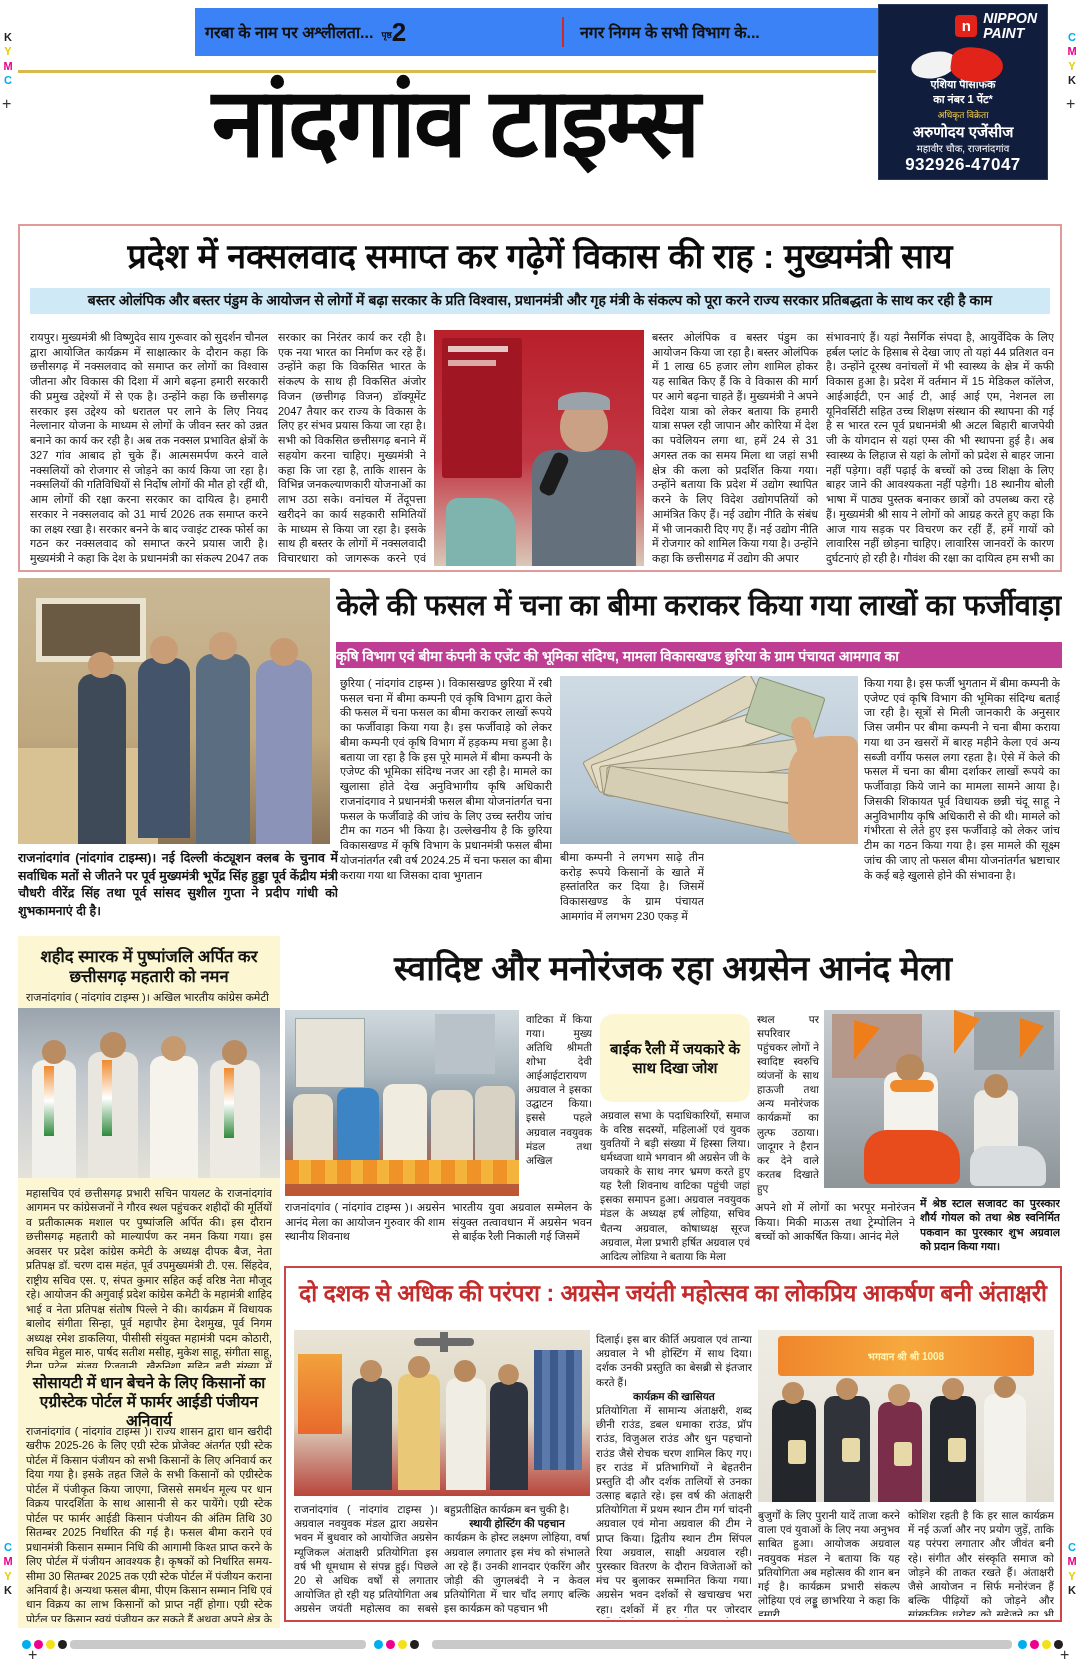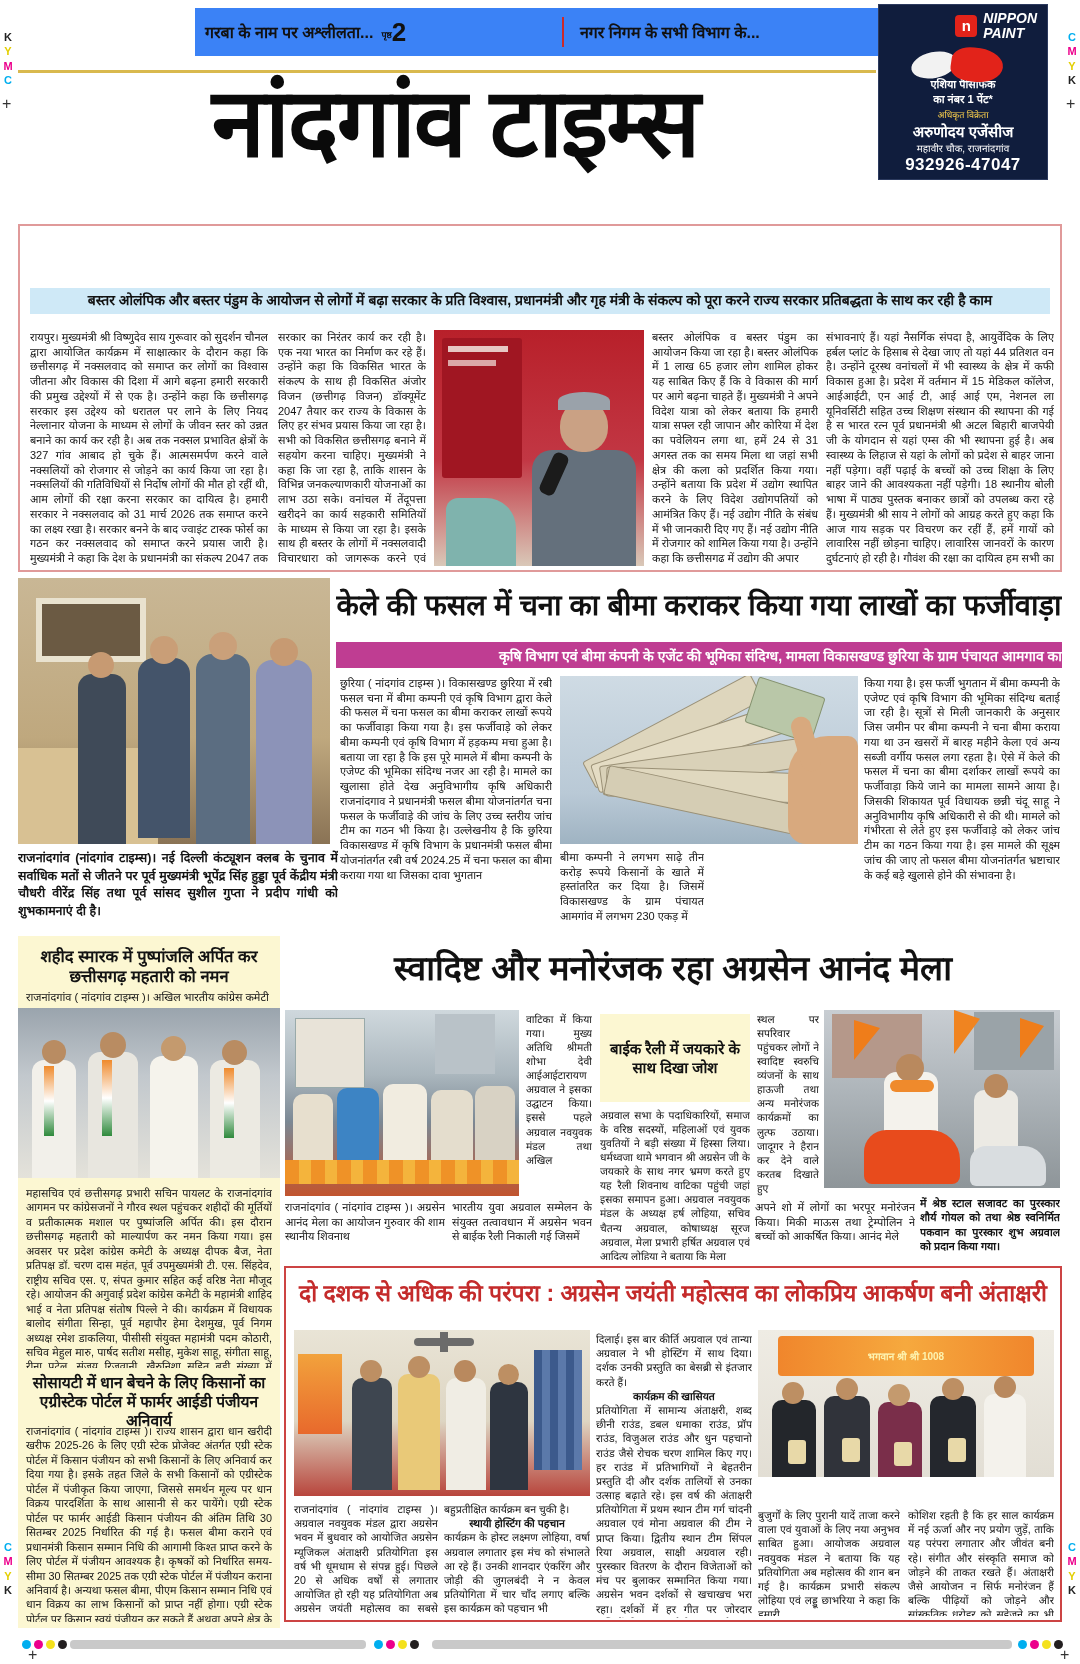--- a/index.html
+++ b/index.html
@@ -54,30 +54,30 @@
               align-items:center; justify-content:space-between; padding:0 14px; font-size:13px; font-weight:bold; }
 
   
   #a1box { left:18px; top:224px; width:1044px; height:348px; border:2px solid #e09a9a; background:#fff; }
   #a1head { left:26px; top:232px; width:1028px; text-align:center; font-size:34px; font-weight:800; color:#0b0b0b; white-space:nowrap; overflow:hidden; }
   #a1sub { left:30px; top:288px; width:1020px; background:#cfe9f7; font-size:14px; font-weight:bold; text-align:center; padding:4px 6px; line-height:1.25; }
 
   
   #a2head { left:336px; top:584px; width:726px; text-align:center; font-size:29px; font-weight:800; white-space:nowrap; overflow:hidden; }
   #a2strap { left:336px; top:642px; width:726px; height:26px; background:#bf3d92; color:#fff; font-size:14px; font-weight:bold;
-             display:flex; align-items:center; justify-content:flex-end; white-space:nowrap; overflow:hidden; }
+             display:flex; align-items:center; justify-content:flex-start; white-space:nowrap; overflow:hidden; }
 
   
   #creambg { left:18px; top:936px; width:262px; height:692px; background:#fcf7d2; }
   .small-head { position:absolute; text-align:center; font-weight:800; color:#131313; line-height:1.22; }
 
   
   #melahead { left:286px; top:944px; width:774px; text-align:center; font-size:34px; font-weight:800; white-space:nowrap; overflow:hidden; }
   #melabox { left:600px; top:1014px; width:150px; height:88px; background:#fcf7d2; display:flex; align-items:center; justify-content:center;
-             text-align:center; font-size:15px; font-weight:800; line-height:1.3; padding:0; }
+             text-align:center; font-size:15px; font-weight:800; line-height:1.3; padding:0;border-radius:13px; }
 
   
   #a4box { left:284px; top:1266px; width:778px; height:356px; border:2px solid #cc4444; background:#fff; }
   #a4head { left:292px; top:1276px; width:762px; text-align:center; font-size:23px; font-weight:800; color:#c42b2b; white-space:nowrap; overflow:hidden; }
 
   
   .greybar { position:absolute; height:9px; background:#c9c9c9; border-radius:4px; }
   .dot { position:absolute; width:9px; height:9px; border-radius:50%; }
 </style>
 </head>
@@ -148,20 +148,21 @@
     <div class="ad-line1">एशिया पैसिफिक</div>
     <div class="ad-line2">का नंबर 1 पेंट*</div>
     <div class="ad-dl">अधिकृत विक्रेता</div>
     <div class="ad-dealer">अरुणोदय एजेंसीज</div>
     <div class="ad-addr">महावीर चौक, राजनांदगांव</div>
     <div class="ad-phone">932926-47047</div>
   </div>
 
 
   <div id="a1box" class="abs"></div>
+  <div id="a1head" class="abs">प्रदेश में नक्सलवाद समाप्त कर गढ़ेगें विकास की राह : मुख्यमंत्री साय</div>
   <div id="a1sub" class="abs">बस्तर ओलंपिक और बस्तर पंडुम के आयोजन से लोगों में बढ़ा सरकार के प्रति विश्वास, प्रधानमंत्री और गृह मंत्री के संकल्प को पूरा करने राज्य सरकार प्रतिबद्धता के साथ कर रही है काम</div>
   <div class="col" style="left:30px; top:330px; width:238px; height:236px;">रायपुर। मुख्यमंत्री श्री विष्णुदेव साय गुरूवार को सुदर्शन चौनल द्वारा आयोजित कार्यक्रम में साक्षात्कार के दौरान कहा कि छत्तीसगढ़ में नक्सलवाद को समाप्त कर लोगों का विश्वास जीतना और विकास की दिशा में आगे बढ़ना हमारी सरकारी की प्रमुख उद्देश्यों में से एक है। उन्होंने कहा कि छत्तीसगढ़ सरकार इस उद्देश्य को धरातल पर लाने के लिए नियद नेल्लानार योजना के माध्यम से लोगों के जीवन स्तर को उन्नत बनाने का कार्य कर रही है। अब तक नक्सल प्रभावित क्षेत्रों के 327 गांव आबाद हो चुके हैं। आत्मसमर्पण करने वाले नक्सलियों को रोजगार से जोड़ने का कार्य किया जा रहा है। नक्सलियों की गतिविधियों से निर्दोष लोगों की मौत हो रहीं थी, आम लोगों की रक्षा करना सरकार का दायित्व है। हमारी सरकार ने नक्सलवाद को 31 मार्च 2026 तक समाप्त करने का लक्ष्य रखा है। सरकार बनने के बाद ज्वाइंट टास्क फोर्स का गठन कर नक्सलवाद को समाप्त करने प्रयास जारी है। मुख्यमंत्री ने कहा कि देश के प्रधानमंत्री का संकल्प 2047 तक भारत को विकसित भारत के रुप में खड़ा करना है। यह संकल्प सबकी सहभागी से पूरा हो और इस संकल्प को पूरा करने केन्द्र और राज्य</div>
   <div class="col" style="left:278px; top:330px; width:148px; height:236px;">सरकार का निरंतर कार्य कर रही है। एक नया भारत का निर्माण कर रहे हैं। उन्होंने कहा कि विकसित भारत के संकल्प के साथ ही विकसित अंजोर विजन (छत्तीगढ़ विजन) डॉक्यूमेंट 2047 तैयार कर राज्य के विकास के लिए हर संभव प्रयास किया जा रहा है। सभी को विकसित छत्तीसगढ़ बनाने में सहयोग करना चाहिए। मुख्यमंत्री ने कहा कि जा रहा है, ताकि शासन के विभिन्न जनकल्याणकारी योजनाओं का लाभ उठा सके। वनांचल में तेंदूपत्ता खरीदने का कार्य सहकारी समितियों के माध्यम से किया जा रहा है। इसके साथ ही बस्तर के लोगों में नक्सलवादी विचारधारा को जागरूक करने एवं विकास की धारा में जोड़ने के उद्देश्य से</div>
 
   <div class="photo" style="left:434px; top:330px; width:210px; height:236px; background:linear-gradient(180deg,#b8202a 0%,#c23744 55%,#d9c8b8 100%);">
     <div class="shape" style="left:8px; top:8px; width:80px; height:140px; background:#a01622; border-radius:3px;"></div>
     <div class="shape" style="left:14px; top:16px; width:60px; height:6px; background:#f3e6e0; opacity:.85;"></div>
     <div class="shape" style="left:14px; top:30px; width:48px; height:6px; background:#f3e6e0; opacity:.7;"></div>
     <div class="shape" style="left:98px; top:120px; width:104px; height:116px; background:#64707c; border-radius:20px 20px 0 0;"></div>
     <div class="shape" style="left:126px; top:70px; width:48px; height:52px; background:#caa184; border-radius:50% 50% 46% 46%;"></div>
@@ -277,21 +278,21 @@
     <div class="shape" style="left:58px; top:48px; width:40px; height:112px; background:#3e4650; border-radius:10px 10px 0 0;"></div>
     <div class="shape" style="left:66px; top:30px; width:22px; height:22px; background:#bd8f63; border-radius:50%;"></div>
     <div class="shape" style="left:104px; top:44px; width:42px; height:116px; background:#e9c978; border-radius:10px 10px 0 0;"></div>
     <div class="shape" style="left:114px; top:26px; width:22px; height:22px; background:#bd8f63; border-radius:50%;"></div>
     <div class="shape" style="left:152px; top:48px; width:40px; height:112px; background:#f0ede4; border-radius:10px 10px 0 0;"></div>
     <div class="shape" style="left:160px; top:30px; width:22px; height:22px; background:#b9895e; border-radius:50%;"></div>
     <div class="shape" style="left:196px; top:52px; width:38px; height:108px; background:#2e3540; border-radius:10px 10px 0 0;"></div>
     <div class="shape" style="left:204px; top:34px; width:21px; height:21px; background:#bd8f63; border-radius:50%;"></div>
   </div>
 
-  <div class="photo" style="left:758px; top:1330px; width:296px; height:147px; background:linear-gradient(180deg,#efece4 0%,#e2ded4 100%);text-align:right;">
+  <div class="photo" style="left:758px; top:1330px; width:296px; height:172px; background:linear-gradient(180deg,#efece4 0%,#e2ded4 100%);text-align:right;">
     <div class="shape" style="left:20px; top:6px; width:256px; height:40px; background:linear-gradient(90deg,#f0862c,#f6a93e,#f0862c); border-radius:4px; display:flex; align-items:center; justify-content:center;">
       <span style="font-size:10px; font-weight:bold; color:#fdf3b0;">भगवान श्री श्री 1008</span>
     </div>
     <div class="shape" style="left:14px; top:70px; width:44px; height:102px; background:#23262b; border-radius:10px 10px 0 0;"></div>
     <div class="shape" style="left:24px; top:52px; width:22px; height:22px; background:#bd8f63; border-radius:50%;"></div>
     <div class="shape" style="left:66px; top:66px; width:46px; height:106px; background:#30333a; border-radius:10px 10px 0 0;"></div>
     <div class="shape" style="left:78px; top:48px; width:22px; height:22px; background:#bd8f63; border-radius:50%;"></div>
     <div class="shape" style="left:120px; top:72px; width:44px; height:100px; background:#7a2e4a; border-radius:10px 10px 0 0;"></div>
     <div class="shape" style="left:130px; top:54px; width:22px; height:22px; background:#c49a6e; border-radius:50%;"></div>
     <div class="shape" style="left:172px; top:66px; width:46px; height:106px; background:#24272d; border-radius:10px 10px 0 0;"></div>

